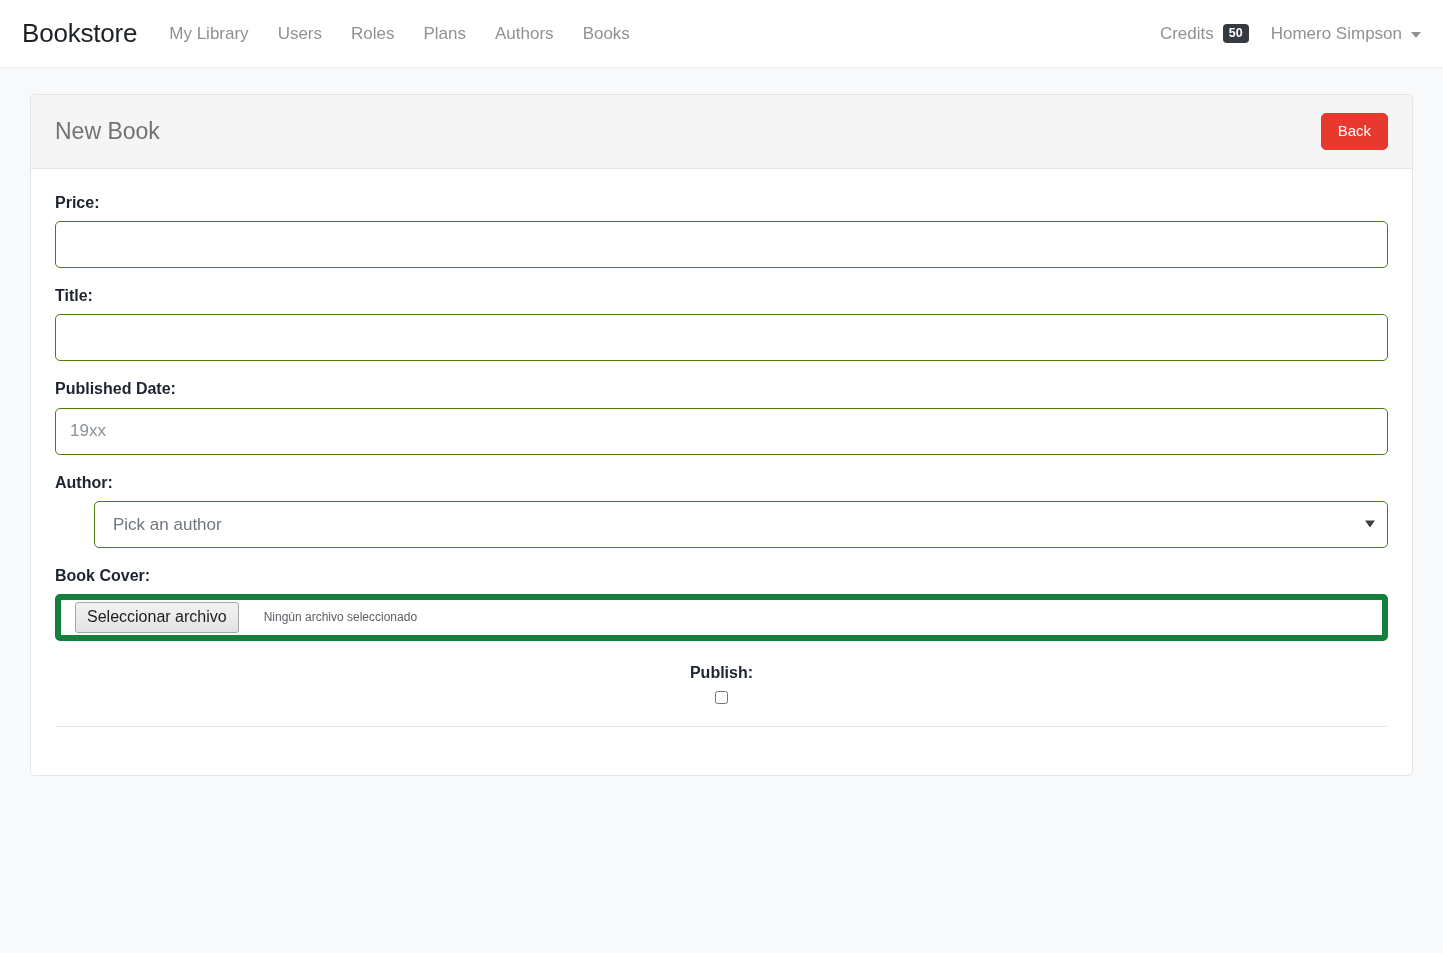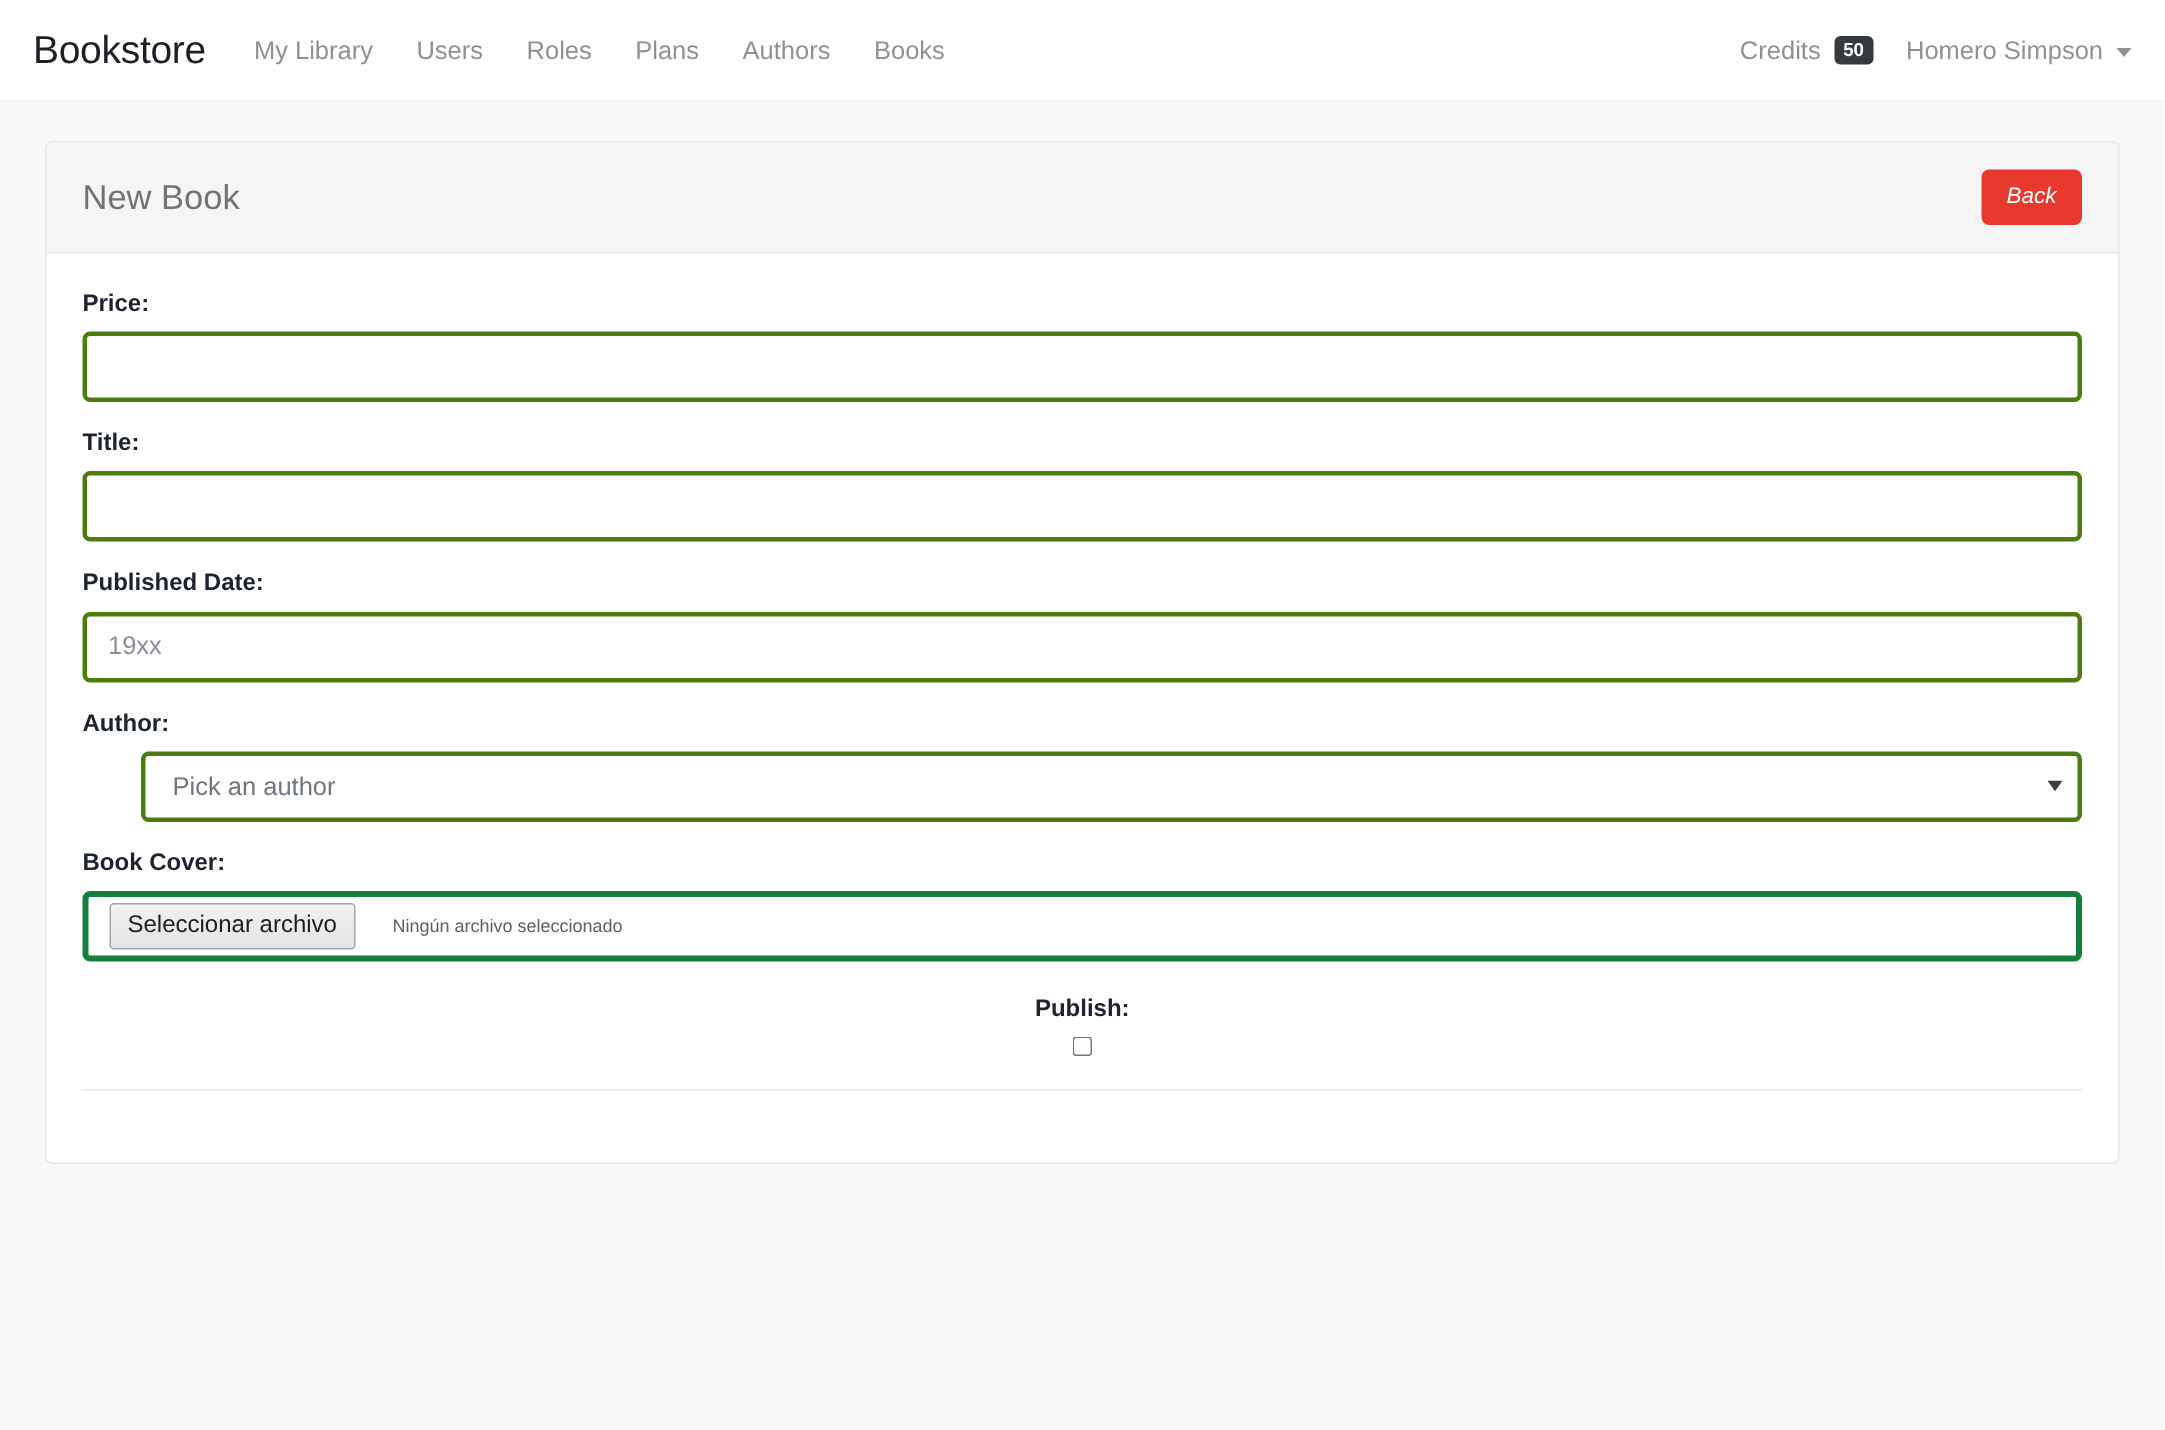--- a/index.html
+++ b/index.html
@@ -126,21 +126,20 @@
   .btn-danger {
     background: #e8392e;
     border: 1px solid #e8392e;
     color: #ffffff;
     font-size: 15px;
     border-radius: 5px;
     padding: 9px 16px;
     cursor: pointer;
     font-family: "Liberation Sans", sans-serif;
     line-height: 1.1;
-    font-style: italic;
   }
 
   .card-body {
     padding: 24px 24px 26px 24px;
   }
 
   
   .form-group { margin-bottom: 18px; }
   .form-label {
     display: block;
@@ -153,21 +152,21 @@
   .form-control {
     display: block;
     width: 100%;
     box-sizing: border-box;
     height: 47px;
     padding: 8px 14px;
     font-size: 17px;
     font-family: "Liberation Sans", sans-serif;
     color: #495057;
     background: #ffffff;
-    border: 3px solid #4d7c0f;
+    border: 1px solid #4d7c0f;
     border-radius: 5px;
     outline: none;
   }
   .form-control::placeholder { color: #8a9096; opacity: 1; }
 
   
   .select-wrap { position: relative; padding-left: 39px; }
   select.form-control {
     -webkit-appearance: none;
     -moz-appearance: none;
@@ -187,21 +186,21 @@
     border-right: 5px solid transparent;
     border-top: 7px solid #3d3f42;
     pointer-events: none;
   }
 
   
   .file-control {
     display: flex;
     align-items: center;
     height: 47px;
-    border: 4px solid #15803d;
+    border: 6px solid #15803d;
     border-radius: 5px;
     background: #fff;
     padding: 0 10px 0 14px;
     box-sizing: border-box;
   }
   .file-btn {
     background: linear-gradient(#f2f2f2, #e3e3e3);
     border: 1px solid #a6a6a6;
     border-radius: 3px;
     font-size: 16px;

